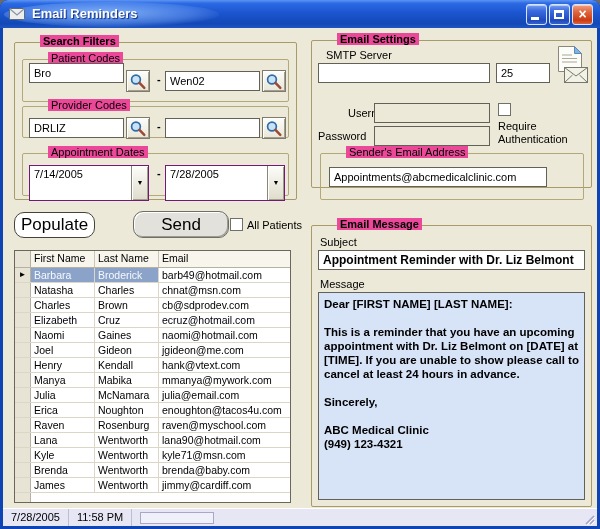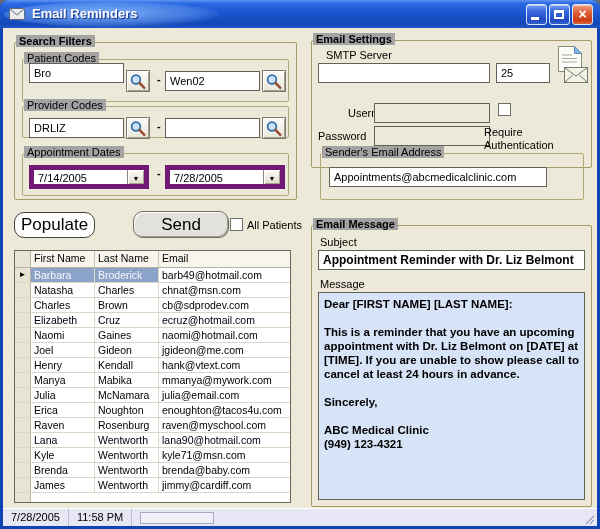--- a/index.html
+++ b/index.html
@@ -33,38 +33,38 @@
   }
   .cap-btn.close { background:linear-gradient(180deg,#F0A284 0%,#E06840 35%,#CC3B12 80%,#D8653E 100%); }
   .glyph-min { position:absolute; left:4px; bottom:4px; width:8px; height:3px; background:#fff; }
   .glyph-max { position:absolute; left:4px; top:5px; width:10px; height:9px; border:2px solid #fff; border-top-width:3px; }
   .glyph-close { position:absolute; left:0; top:0; width:100%; height:100%; color:#fff; font-weight:bold; font-size:14px; line-height:19px; text-align:center; }
   
   .client { position:absolute; top:28px; left:3px; right:3px; bottom:3px; background:#ECE9D8; }
   
   .groupbox { position:absolute; border:1px solid #A89B68; border-radius:2px; }
   .groupbox > .gb-title {
-    position:absolute; top:-8px; left:1px; background:#a3a3a3; padding:0 3px;
+    position:absolute; top:-8px; left:25px; background:#ec4899; padding:0 3px;
     font-weight:bold; white-space:nowrap;
   }
   .groupbox > .gb-title.plain { font-weight:normal; }
   
   .txt {
     position:absolute; border:1px solid #636157; background:#fff; height:20px;
     font-family:"Liberation Sans",sans-serif; font-size:11px; padding:2px 4px; color:#000;
   }
   .txt:disabled, .txt.disabled { background:#ECE9D8; color:#777; }
   .lookup-btn {
     position:absolute; width:24px; height:22px; border:1px solid #7E7B6C; padding:0;
     background:linear-gradient(180deg,#FDFDFA,#E9E6D7);
     box-shadow:inset 1px 1px 0 #fff, inset -1px -1px 0 #A29F8E; cursor:default;
   }
   .lookup-btn svg { display:block; margin:1px auto 0; }
   .dash { position:absolute; font-weight:bold; }
-  .combo { position:absolute; height:24px; border:5px solid #701a75; background:#fff; display:flex; }
+  .combo { position:absolute; height:36px; border:1px solid #701a75; background:#fff; display:flex; }
   .combo .combo-value { flex:1; padding:2px 4px; overflow:hidden; white-space:nowrap; }
   .combo .combo-btn {
     width:17px; border:1px solid #8A877A; border-right:none; border-top:none; border-bottom:none;
     background:linear-gradient(180deg,#FDFDFA,#DFDCCB);
     box-shadow:inset 1px 1px 0 #fff, inset -1px -1px 0 #A29F8E;
     font-size:7px; line-height:18px; text-align:center; color:#000; padding:0;
   }
   .push-btn {
     position:absolute; font-family:Liberation Sans, sans-serif; font-size:17px;
     cursor:default; text-align:center;border-radius:10px;
@@ -296,21 +296,21 @@
           </div>
           <div class="grid-row">
             <div class="cell rowhead"></div>
             <div class="cell colc col-first">James</div>
             <div class="cell colc col-last">Wentworth</div>
             <div class="cell col-email">jimmy@cardiff.com</div>
           </div>
         </div>
     </div>
 
-    <div class="groupbox" style="left:308px; top:12px; width:281px; height:128px;">
+    <div class="groupbox" style="left:308px; top:12px; width:281px; height:148px;">
       <span class="gb-title">Email Settings</span>
       <span class="label" style="left:14px; top:8px;">SMTP Server</span>
       <input class="txt" style="left: 6px; top: 22px; width: 172px;">
       <span class="label" style="left:186px; top:6px;margin-top:15px;">Port</span>
       <input class="txt" style="left: 184px; top: 22px; width: 54px;" value="25">
       <span style="position:absolute; left:243px; top:4px;">
         <svg width="34" height="40" viewBox="0 0 34 40">
           <path d="M3.5 1.5 h16 l7 7 v18 h-23 z" fill="#FCFCF9" stroke="#8B8878"></path>
           <path d="M19.5 1.5 l7 7 h-7 z" fill="#7FB2E5" stroke="#5E88B5"></path>
           <line x1="7" y1="10" x2="17" y2="10" stroke="#ABA898" stroke-width="1.2"></line>
@@ -319,21 +319,21 @@
           <rect x="9.5" y="22.5" width="23" height="15" fill="#F3F2E6" stroke="#77766A"></rect>
           <path d="M9.5 22.5 L21 31 L32.5 22.5" fill="none" stroke="#77766A"></path>
           <path d="M9.5 37.5 L17.5 30 M32.5 37.5 L24.5 30" fill="none" stroke="#77766A"></path>
         </svg>
       </span>
       <span class="label" style="left:4px; top:66px;padding-left:32px;">Username</span>
       <input class="txt disabled" style="left: 62px; top: 62px; width: 116px;" disabled="">
       <span class="label" style="left:6px; top:89px;">Password</span>
       <input class="txt disabled" style="left: 62px; top: 85px; width: 116px;" disabled="">
       <input type="checkbox" class="checkbox" style="left: 186px; top: 62px;">
-      <span class="label" style="left:172px; top:79px; width:86px; white-space:normal; line-height:13px;margin-top:6px;">Require Authentication</span>
+      <span class="label" style="left:186px; top:79px; width:86px; white-space:normal; line-height:13px;">Require Authentication</span>
       <div class="groupbox" style="left:8px; top:112px; width:264px; height:47px; border-color:#B3A878;">
         <span class="gb-title plain">Sender's Email Address</span>
         <input class="txt" style="left: 8px; top: 13px; width: 218px;" value="Appointments@abcmedicalclinic.com">
       </div>
     </div>
 
     <div class="groupbox" style="left:308px; top:197px; width:281px; height:282px;">
       <span class="gb-title">Email Message</span>
       <span class="label" style="left:8px; top:10px;">Subject</span>
       <input class="txt subject-input" style="left: 6px; top: 24px; width: 267px;" value="Appointment Reminder with Dr. Liz Belmont">

